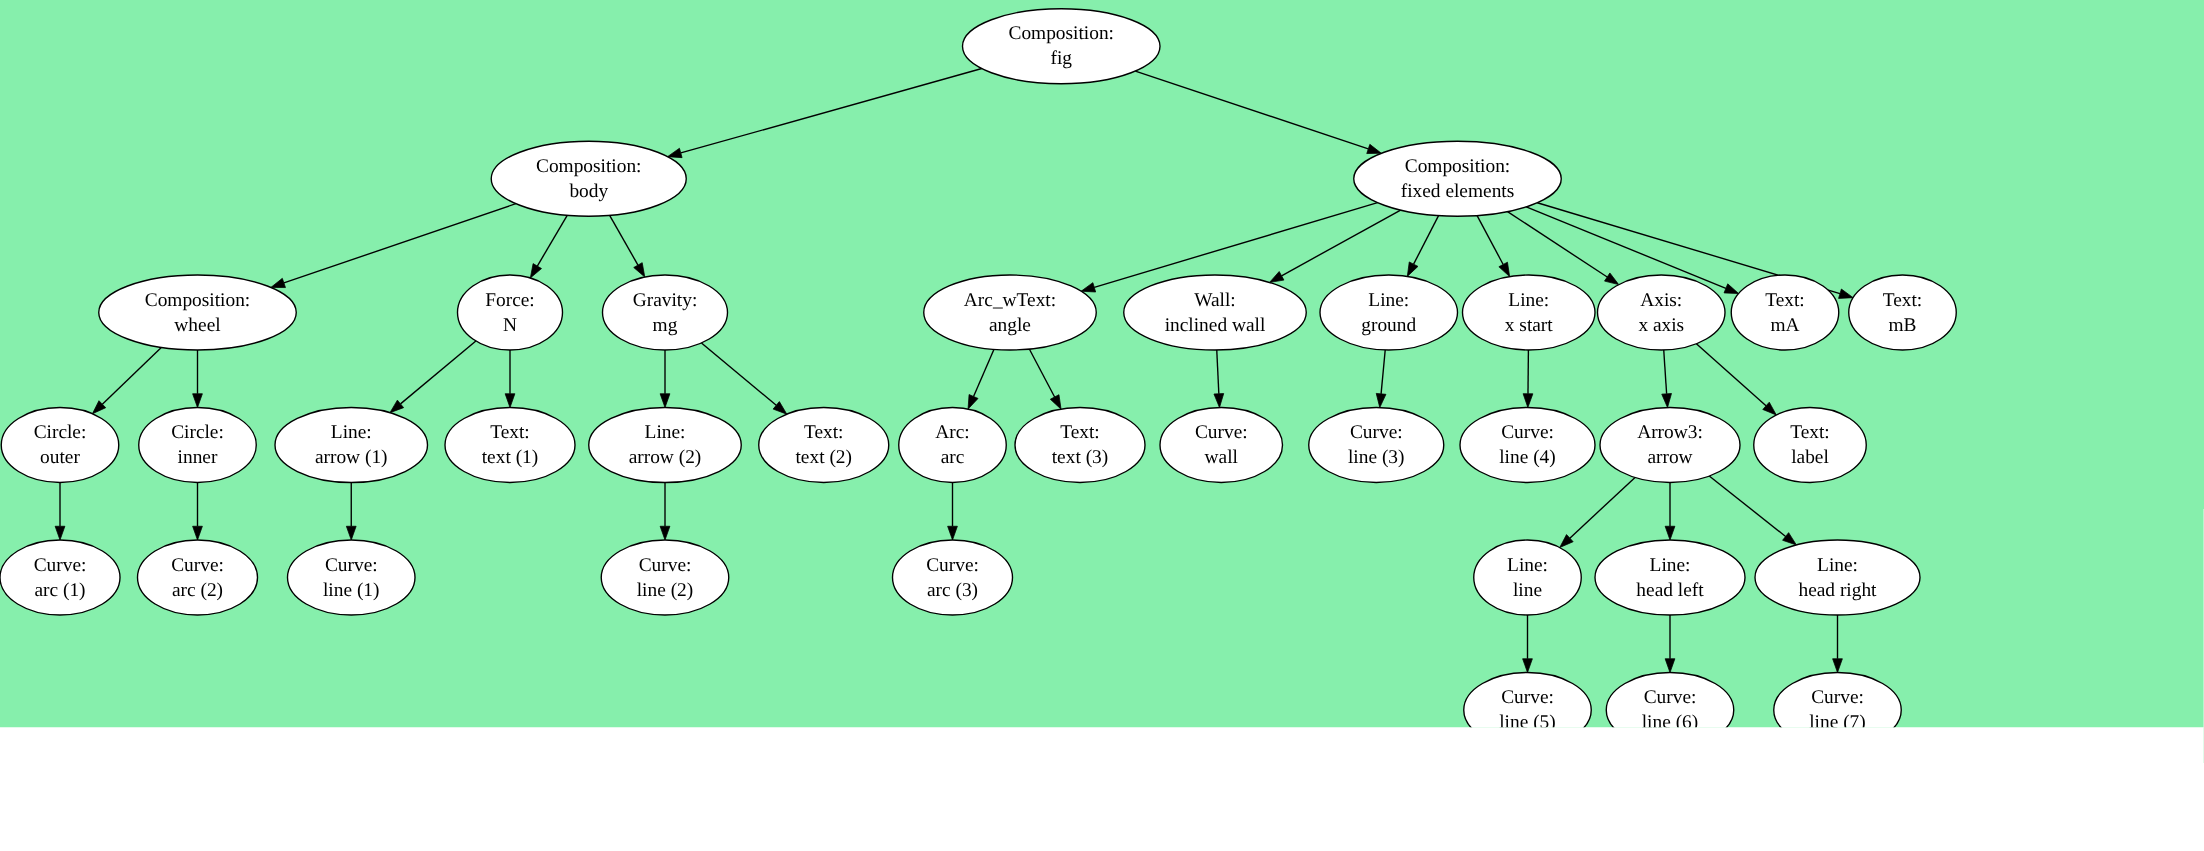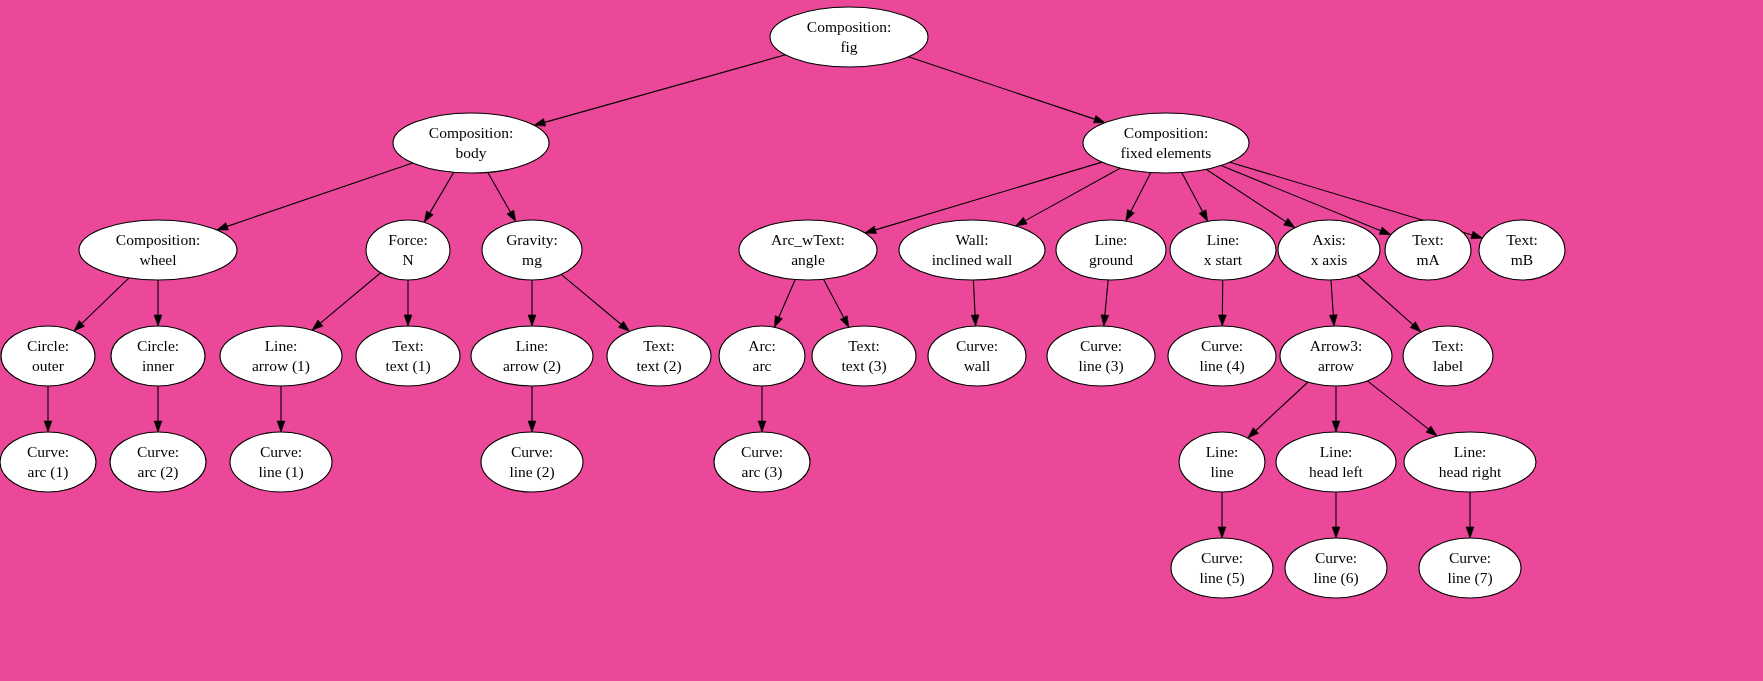--- a/index.html
+++ b/index.html
@@ -3,22 +3,22 @@
 <meta charset="utf-8">
 <style>
   html, body {
     margin: 0;
     padding: 0;
     background: #ffffff;
   }
   #canvas-wrap {
     position: relative;
     width: 1763px;
-    height: 681px;
-    background: #ec4899;
+    height: 582px;
+    background: #86efac;
     overflow: hidden;
   }
   svg#graph {
     display: block;
     width: 1763px;
     height: 681px;
   }
   .node-ellipse {
     fill: #ffffff;
     stroke: #000000;

